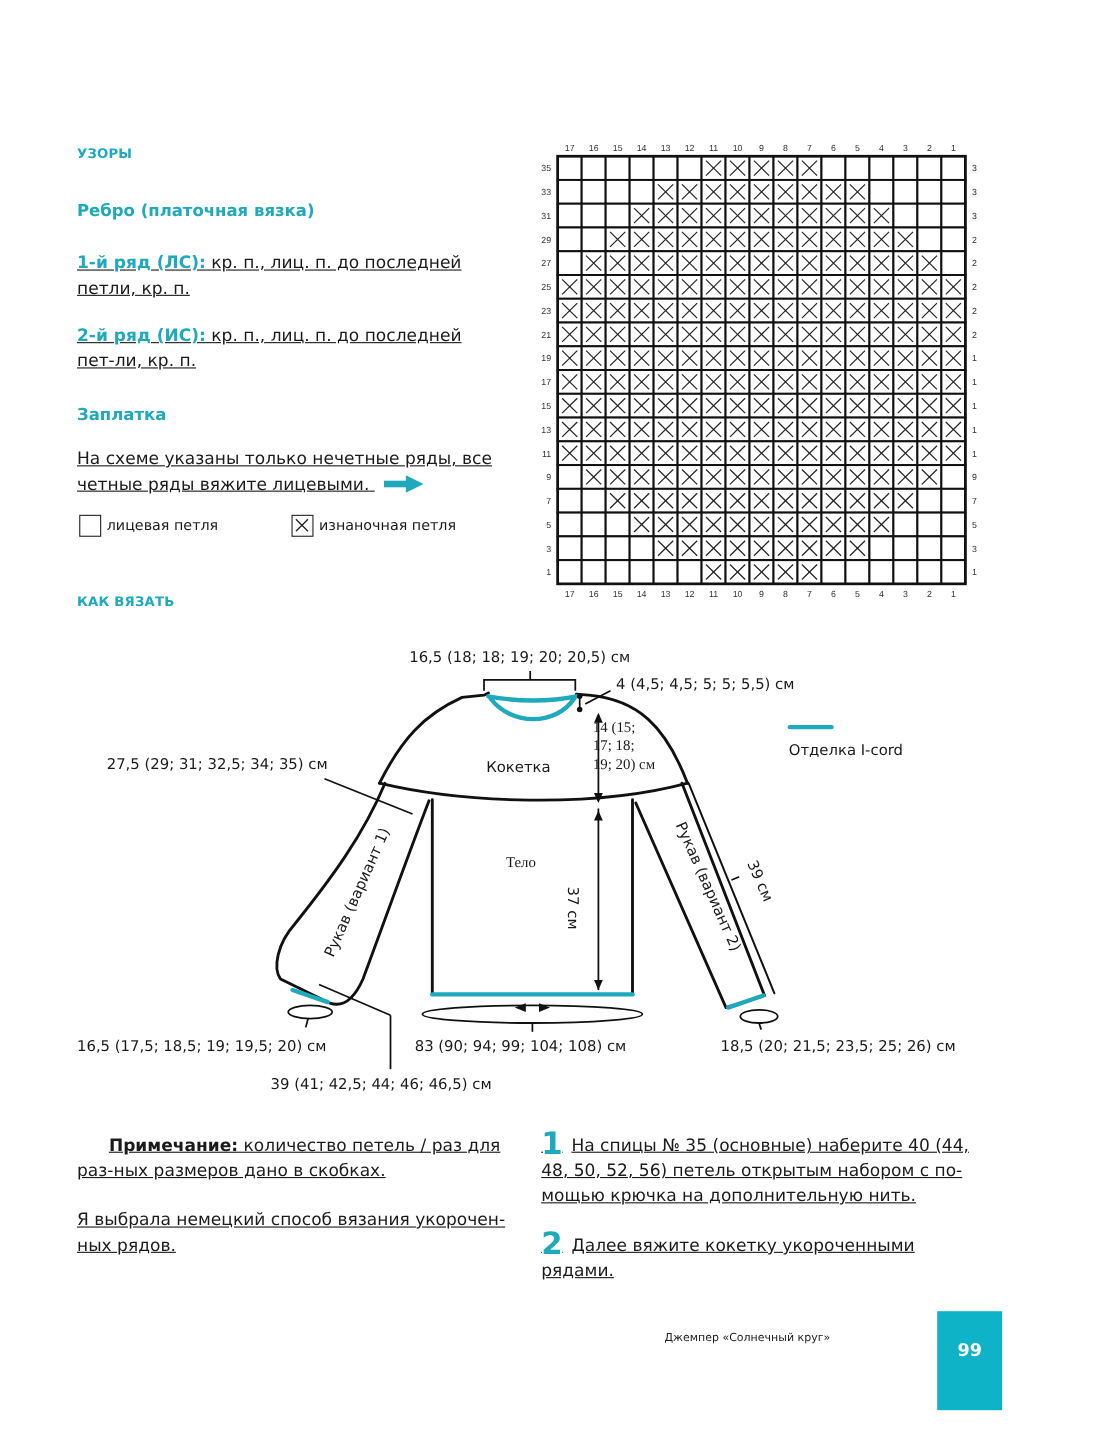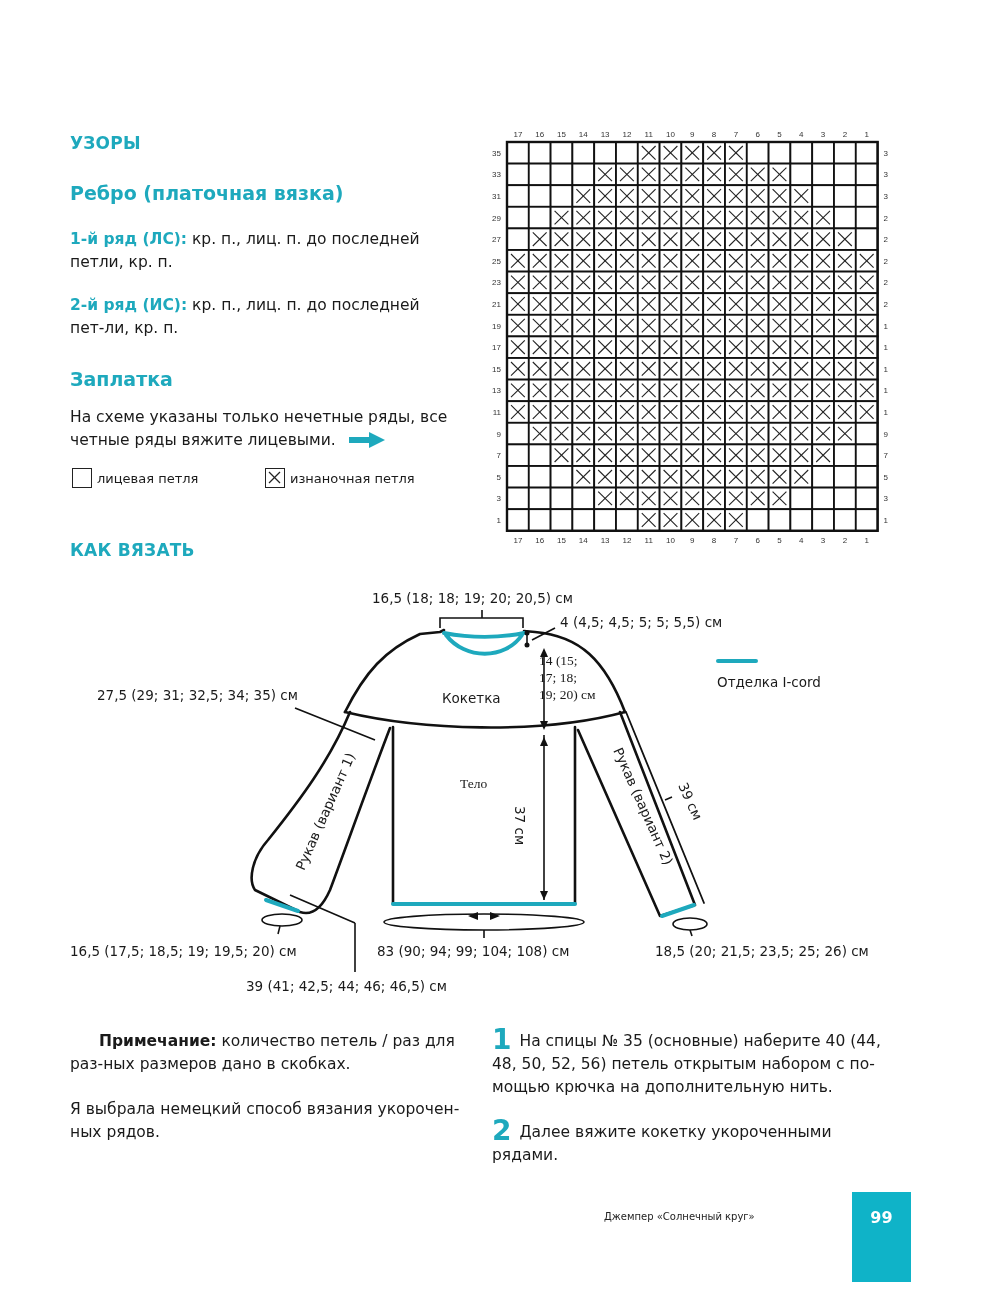--- a/index.html
+++ b/index.html
@@ -1,22 +1,22 @@
 <!DOCTYPE html>
 <html><head>
 <meta charset="utf-8">
 <style>
   html, body { margin: 0; padding: 0; background: #ffffff; }
   body { width: 997px; height: 1307px; position: relative; overflow: hidden;
          font-family: "DejaVu Sans", sans-serif; color: #1a1a1a; }
   .abs { position: absolute; }
   .h-teal { color: #1ea9bd; font-weight: bold; font-family: "DejaVu Sans", sans-serif; }
-  .h1 { font-size: 17px; letter-spacing: 0.2px; }
-  .h2 { font-size: 19px; }
-  .body-txt { font-size: 15.5px; line-height: 23px; color: #1a1a1a; }
+  .h1 { font-size: 12px; letter-spacing: 0.2px; }
+  .h2 { font-size: 15px; }
+  .body-txt { font-size: 15.5px; line-height: 23px; color: #1a1a1a; text-decoration: underline; }
   .lead { color: #1ea9bd; font-weight: bold; }
   .legend-item { display: flex; align-items: center; font-size: 13px; }
   .legend-box { width: 20px; height: 20px; border: 1.6px solid #222; box-sizing: border-box; margin-right: 5px; position: relative; }
   .legend-box svg { position: absolute; left: 0; top: 0; }
   .chart svg text { font-family: "Liberation Sans", sans-serif; font-size: 8px; fill: #333; }
   .dia-label { font-size: 13.5px; color: #1a1a1a; white-space: nowrap; }
   .note-bold { font-weight: bold; margin-left: 29px; }
   .step-num { color: #1ea9bd; font-weight: bold; font-size: 28px; line-height: 20px; font-family: "DejaVu Sans", sans-serif; margin-right: 8px; vertical-align: -3px; }
   .footer-title { font-size: 10px; color: #222; }
   .page-tab { background: #0fb3c8; color: #fff; font-weight: bold; font-size: 16px; text-align: center; }
@@ -1007,15 +1007,15 @@
 <div class="abs body-txt" style="left:70px; top:1098px; width:395px;">Я выбрала немецкий способ вязания укорочен-ных рядов.</div>
 
 <div class="abs body-txt" style="left:492px; top:1030px; width:400px;">
   <span class="step-num">1</span><span>На спицы № 35 (основные) наберите 40 (44, 48, 50, 52, 56) петель открытым набором с по-мощью крючка на дополнительную нить.</span>
 </div>
 <div class="abs body-txt" style="left:492px; top:1121px; width:400px;">
   <span class="step-num">2</span><span>Далее вяжите кокетку укороченными рядами.</span>
 </div>
 
 <div class="abs footer-title" style="left:604px; top:1211px;">Джемпер «Солнечный круг»</div>
-<div class="abs page-tab" style="left:852px; top:1192px; width:59px; height:90px; padding-top:16px; box-sizing:border-box;">
+<div class="abs page-tab" style="left:852px; top:1192px; width:59px; height:90px; padding-top:26px; box-sizing:border-box;">
   <span>99</span>
 </div>
 
 </body></html>

